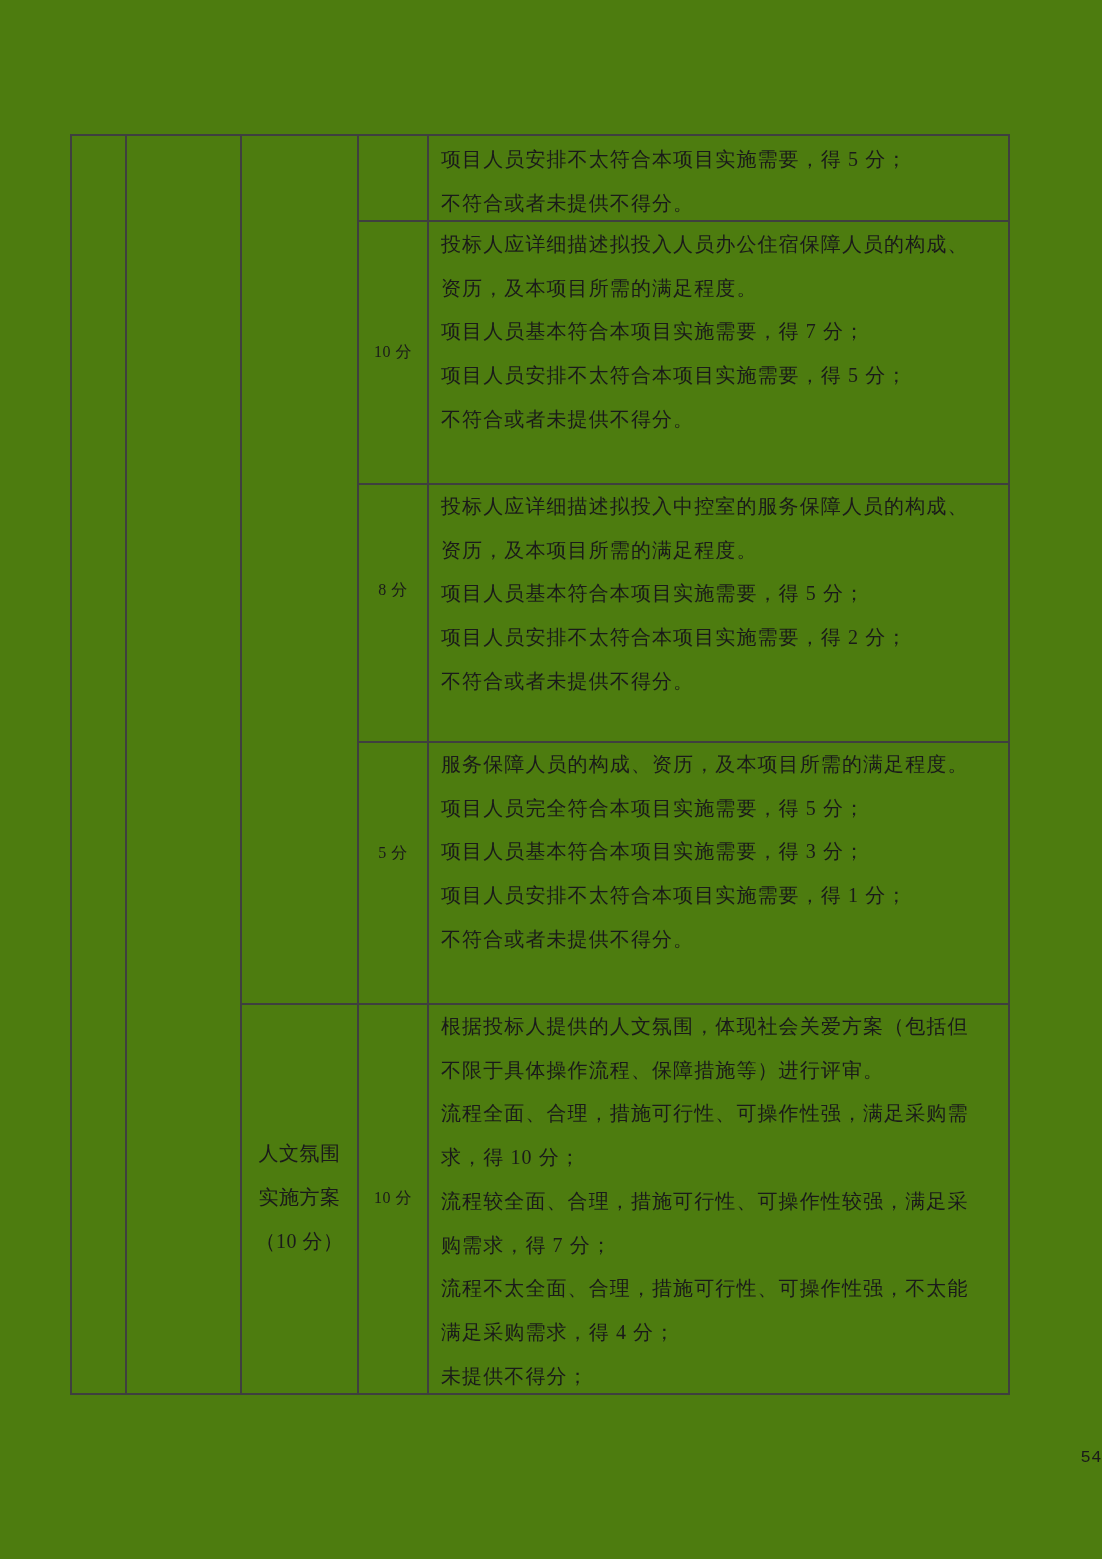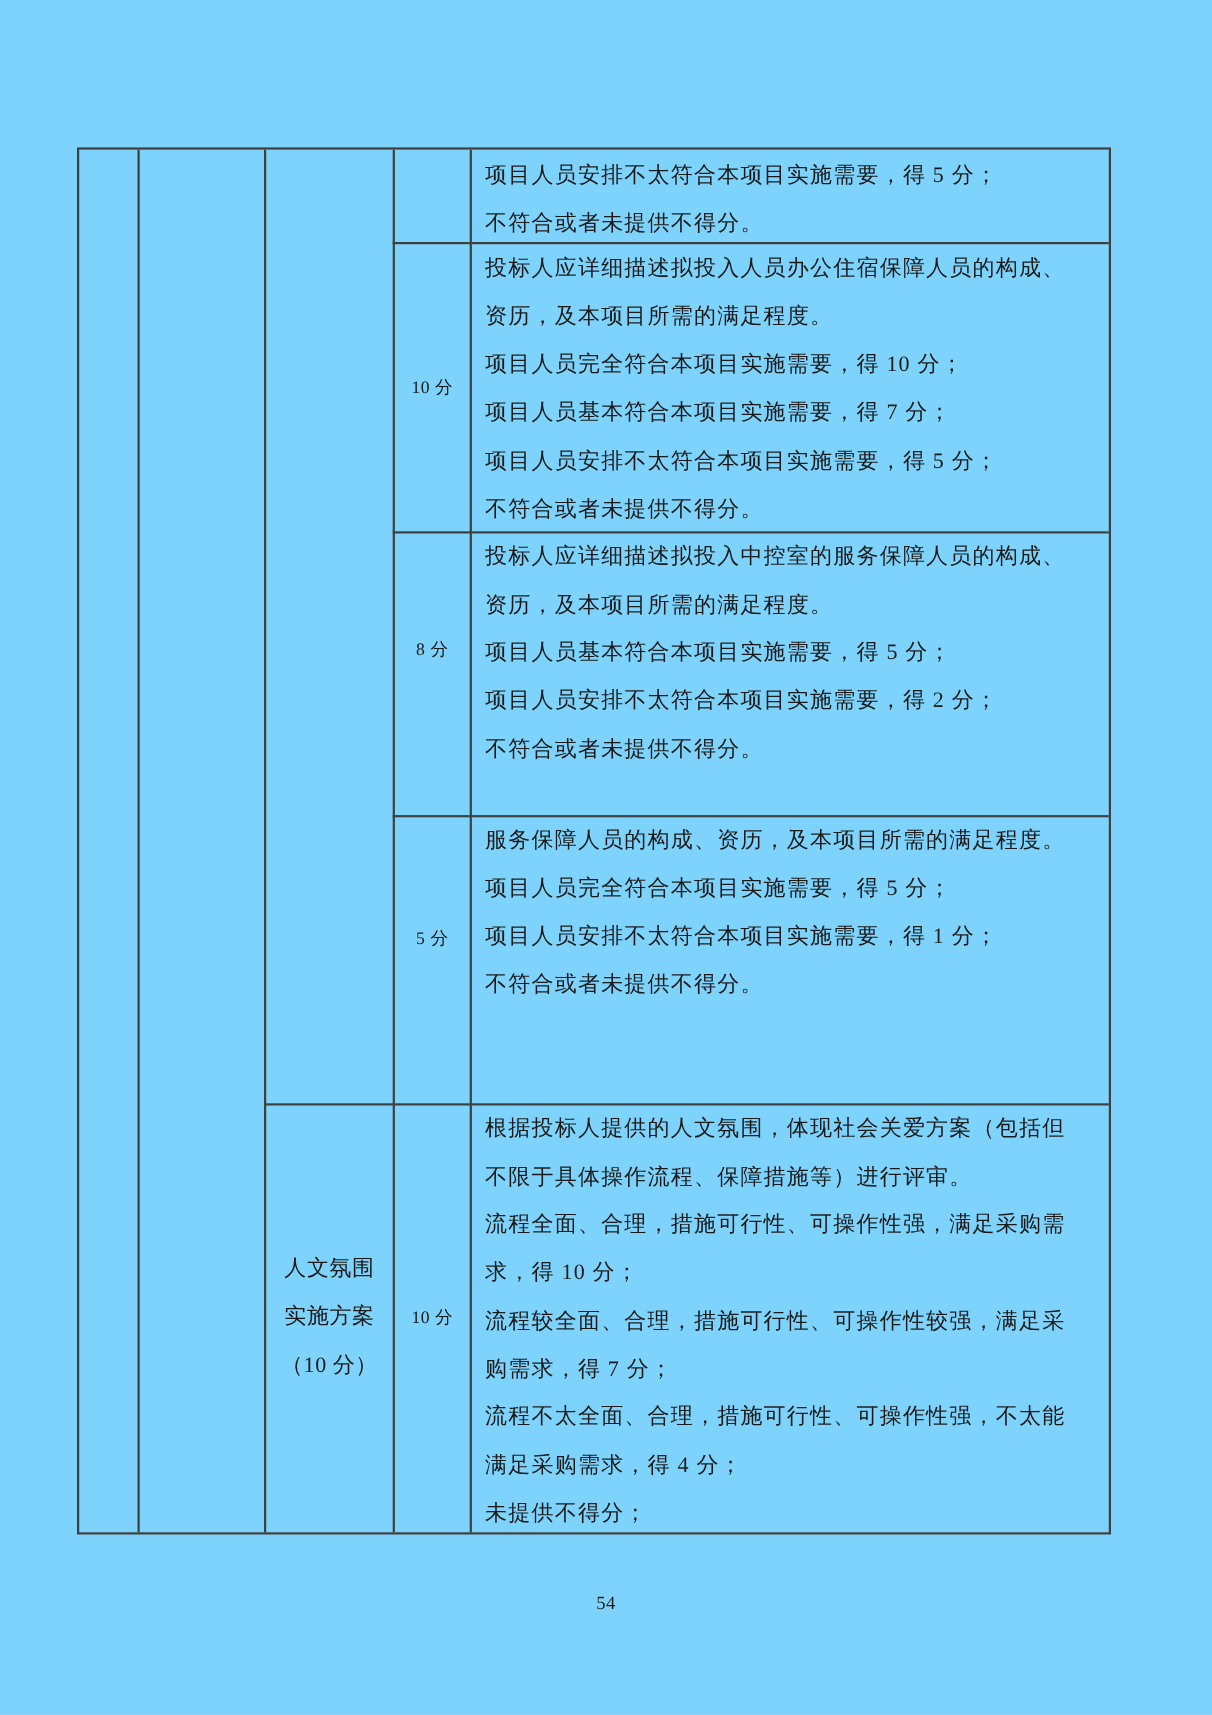--- a/index.html
+++ b/index.html
@@ -5,21 +5,21 @@
   * { margin: 0; padding: 0; box-sizing: border-box; }
   html, body { background: #ffffff; }
   body {
     width: 1102px; height: 1559px;
     font-family: "Liberation Serif", "DejaVu Serif", serif;
     color: var(--text, #1a1a1a);
   }
   .page {
     position: relative;
     width: 1102px; height: 1559px;
-    background: #7dd3fc;
+    background: #4d7c0f;
     overflow: hidden;
   }
   .table {
     position: absolute;
     left: 70px; top: 134px;
     width: 940px; height: 1261px;
     border: 2px solid var(--border, #3f3f3f);
   }
   .vline {
     position: absolute; top: 0; bottom: 0; width: 2px;
@@ -52,23 +52,24 @@
     left: 170px; width: 115px;
     display: flex; flex-direction: column;
     align-items: center; justify-content: center;
     font-size: 20px;
     border-radius: 30px;
   }
   .criteria-cell .line { letter-spacing: 0.5px; }
   .page-number {
     position: absolute;
     left: 0; right: 0; top: 1448px;
-    text-align: center;
+    text-align: right;
     font-size: 17px;
     letter-spacing: 0.5px;
+    font-family: Liberation Mono, monospace;
   }
 </style>
 </head>
 <body>
 
 <div class="page">
 
   <div class="table">
 
     <div class="vline" style="left:53px"></div>
@@ -83,39 +84,39 @@
 
     <div class="desc-cell" style="top:0; height:85px">
       <div class="line">项目人员安排不太符合本项目实施需要，得 5 分；</div>
       <div class="line">不符合或者未提供不得分。</div>
     </div>
 
     <div class="score-cell" style="top:85px; height:262px">10 分</div>
     <div class="desc-cell" style="top:85px; height:262px">
       <div class="line">投标人应详细描述拟投入人员办公住宿保障人员的构成、</div>
       <div class="line">资历，及本项目所需的满足程度。</div>
-      <div class="line">项目人员完全符合本项目实施需要，得 10 分；</div>
       <div class="line">项目人员基本符合本项目实施需要，得 7 分；</div>
       <div class="line">项目人员安排不太符合本项目实施需要，得 5 分；</div>
       <div class="line">不符合或者未提供不得分。</div>
     </div>
 
     <div class="score-cell" style="top:342px; height:224px">8 分</div>
     <div class="desc-cell" style="top:347px; height:226px">
       <div class="line">投标人应详细描述拟投入中控室的服务保障人员的构成、</div>
       <div class="line">资历，及本项目所需的满足程度。</div>
       <div class="line">项目人员基本符合本项目实施需要，得 5 分；</div>
       <div class="line">项目人员安排不太符合本项目实施需要，得 2 分；</div>
       <div class="line">不符合或者未提供不得分。</div>
     </div>
 
     <div class="score-cell" style="top:605px; height:224px">5 分</div>
     <div class="desc-cell" style="top:605px; height:262px">
       <div class="line">服务保障人员的构成、资历，及本项目所需的满足程度。</div>
       <div class="line">项目人员完全符合本项目实施需要，得 5 分；</div>
+      <div class="line">项目人员基本符合本项目实施需要，得 3 分；</div>
       <div class="line">项目人员安排不太符合本项目实施需要，得 1 分；</div>
       <div class="line">不符合或者未提供不得分。</div>
     </div>
 
     <div class="criteria-cell" style="top:867px; height:390px">
       <div class="line">人文氛围</div>
       <div class="line">实施方案</div>
       <div class="line">（10 分）</div>
     </div>
     <div class="score-cell" style="top:867px; height:390px">10 分</div>

